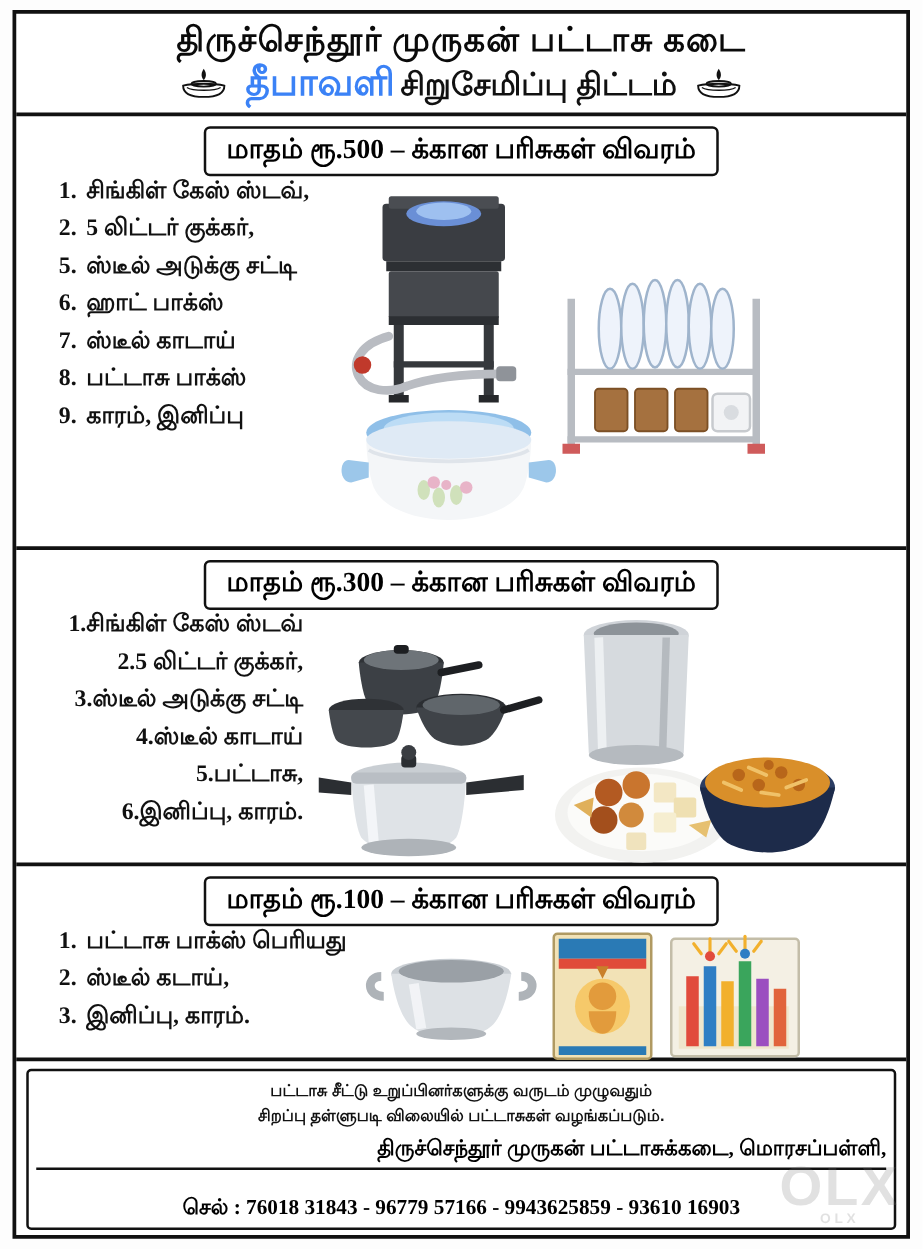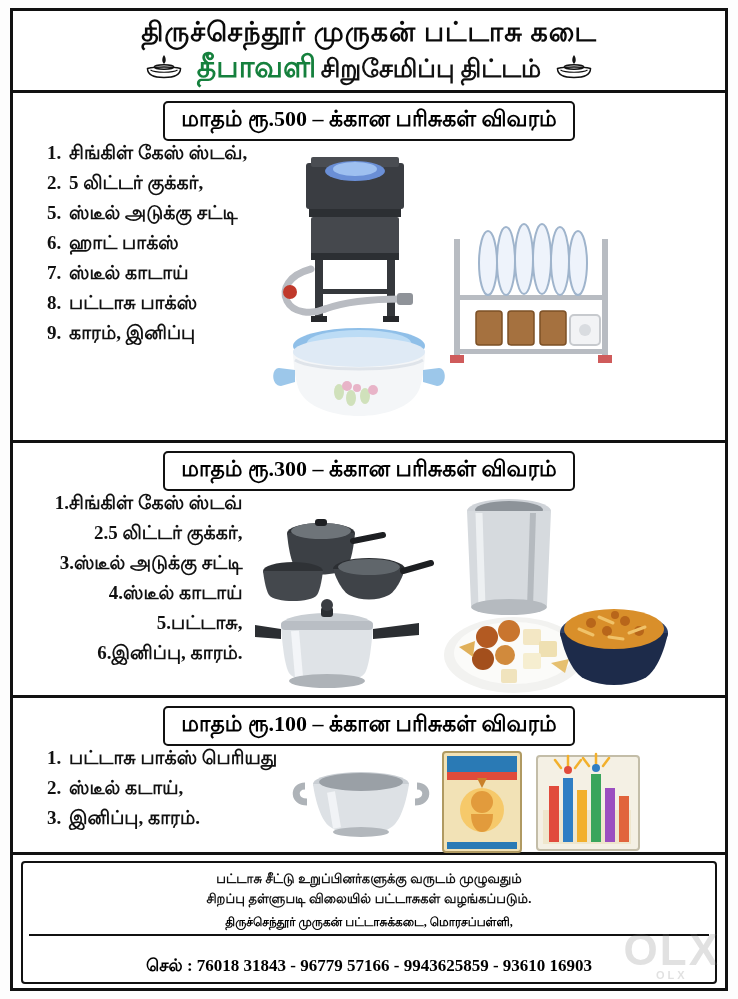--- a/index.html
+++ b/index.html
@@ -59,25 +59,25 @@
   .lamp {
     width: 46px;
     height: 30px;
     flex: 0 0 auto;
     display: block;
   }
   .deepavali {
     font-family: "Liberation Serif", serif;
     font-weight: bold;
     font-size: 30px;
-    color: #15803d;
+    color: #3b82f6;
     line-height: 1;
   }
   .scheme {
-    font-family: Liberation Serif, serif;
+    font-family: Liberation Sans, sans-serif;
     font-weight: bold;
     font-size: 25px;
     color: #111;
     line-height: 1;
     text-align: right;
   }
 
   
   .section {
     border-bottom: 3px solid #111;
@@ -142,23 +142,24 @@
     font-family: Liberation Sans, sans-serif;
     font-weight: bold;
     font-size: 13px;
     line-height: 1.5;
     color: #111;
     white-space: nowrap;
   }
   .foot-addr {
     font-family: "Liberation Serif", serif;
     font-weight: bold;
-    font-size: 12px;
+    font-size: 17px;
     margin-top: 7px;
     white-space: nowrap;
+    text-align: right;
   }
   .foot-phone {
     font-family: "Liberation Serif", serif;
     font-weight: bold;
     font-size: 17px;
     margin-top: 20px;
     border-top: 0;
     white-space: nowrap;
   }
   .foot-rule {

